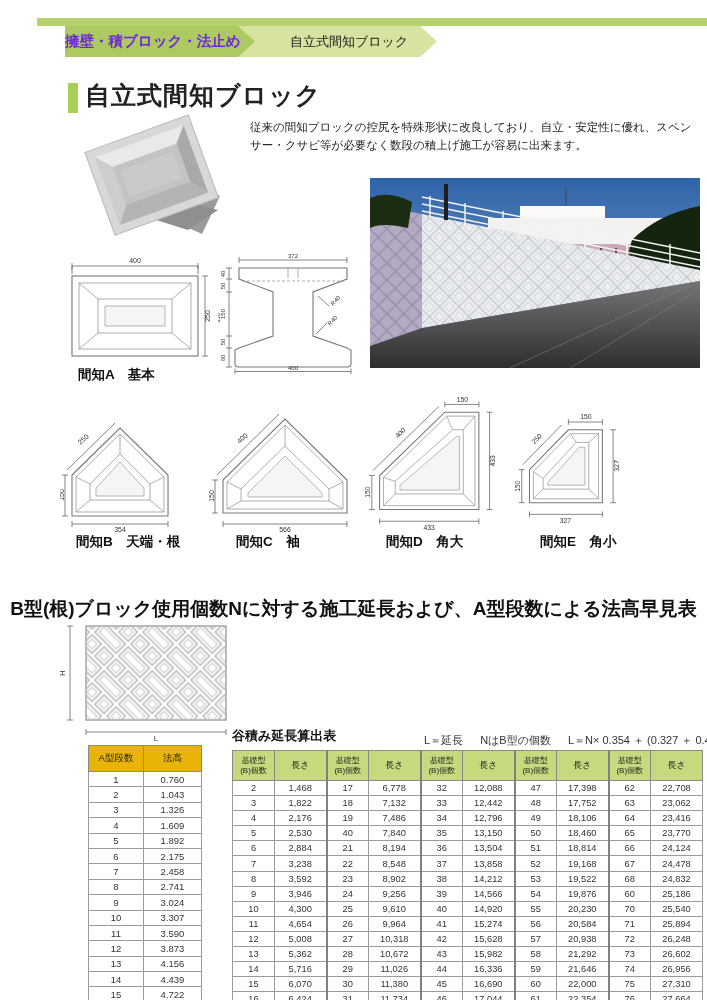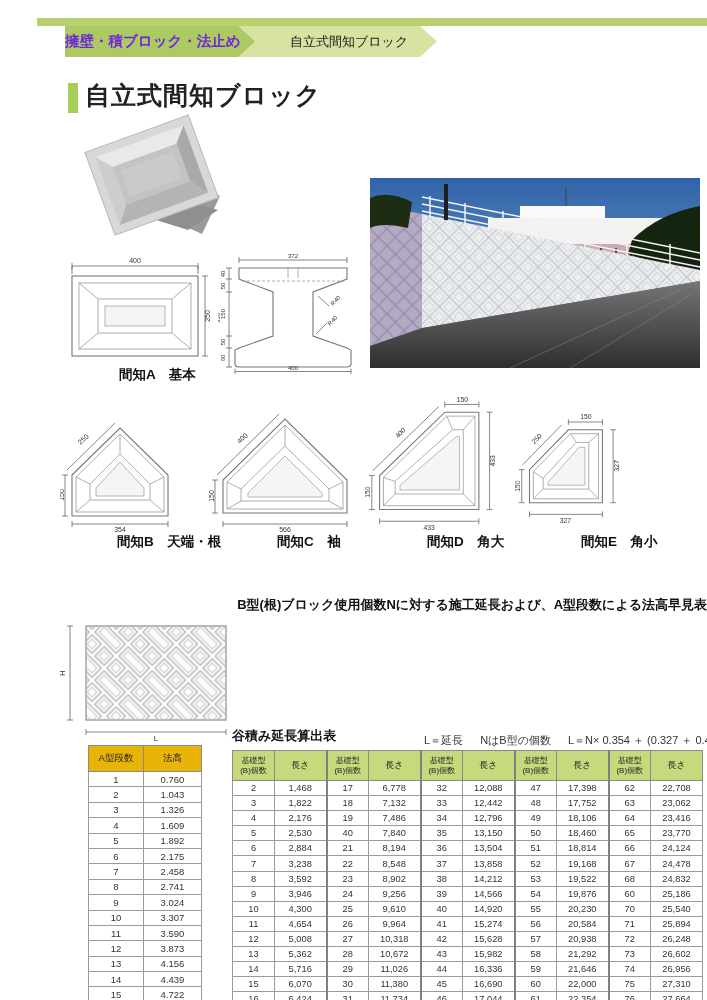--- a/index.html
+++ b/index.html
@@ -16,24 +16,24 @@
   .band-dark{left:65px;width:190px;background:#adc962;
     clip-path:polygon(0 0,calc(100% - 17px) 0,100% 50%,calc(100% - 17px) 100%,0 100%);
     box-sizing:border-box;font-weight:bold;font-size:14.5px;color:#6d28d9;z-index:3;}
 
   
   .accent{left:68px;top:83px;width:10px;height:30px;background:#a6ce58;}
   .page-title{left:85px;top:79px;font-size:25px;font-weight:bold;color:#222;letter-spacing:1px;}
   .desc{left:250px;top:118px;width:445px;font-size:11.5px;line-height:1.58;color:#222;}
 
   
-  .dlabel{font-size:13.5px;font-weight:bold;color:#111;white-space:nowrap;margin-left:41px;}
+  .dlabel{font-size:13.5px;font-weight:bold;color:#111;white-space:nowrap;}
 
   
-  .sec-heading{left:0;top:596px;width:707px;text-align:right;font-size:13px;font-weight:bold;color:#111;}
+  .sec-heading{left:0;top:596px;width:707px;text-align:center;font-size:19px;font-weight:bold;color:#111;}
 
   
   table{border-collapse:collapse;table-layout:fixed;}
   .stage{left:88px;top:745px;width:113px;}
   .stage th{background:#eab308;height:23px;font-size:9.5px;font-weight:normal;border:1px solid #8a8a8a;}
   .stage td{height:14.4px;font-size:9.5px;text-align:center;border:1px solid #9b9b9b;padding:0;color:#333;}
   .stage{border:1.5px solid #777;}
 
   .ltitle{left:232px;top:727px;font-size:13px;font-weight:bold;color:#111;}
   .lnotes{left:424px;top:733px;display:flex;gap:17px;font-size:11px;color:#333;white-space:nowrap;}
@@ -58,20 +58,21 @@
 <body>
 
 <div class="page">
 
   <div class="abs strip"></div>
   <div class="abs band band-light">自立式間知ブロック</div>
   <div class="abs band band-dark">擁壁・積ブロック・法止め</div>
 
   <div class="abs accent"></div>
   <div class="abs page-title">自立式間知ブロック</div>
+  <div class="abs desc">従来の間知ブロックの控尻を特殊形状に改良しており、自立・安定性に優れ、スペンサー・クサビ等が必要なく数段の積上げ施工が容易に出来ます。</div>
 
   <svg class="abs" style="left:68px;top:112px" width="170" height="140" viewBox="0 0 170 140">
     <polygon points="112,62 152,84 134,122 94,104" fill="#9a9a9a"></polygon>
     <polygon points="50,96 120,118 150,98 90,82" fill="#8f8f8f"></polygon>
     <g transform="translate(84,64) rotate(-20)">
       <rect x="-55" y="-45" width="110" height="88" fill="#d8d8d8" stroke="#b8b8b8"></rect>
       <polygon points="-47,-37 47,-37 34,-22 -34,-22" fill="#e9e9e9"></polygon>
       <polygon points="-47,-37 -34,-22 -34,18 -47,35" fill="#cdcdcd"></polygon>
       <polygon points="34,-22 47,-37 47,35 34,18" fill="#a9a9a9"></polygon>
       <polygon points="-34,18 34,18 47,35 -47,35" fill="#b4b4b4"></polygon>

